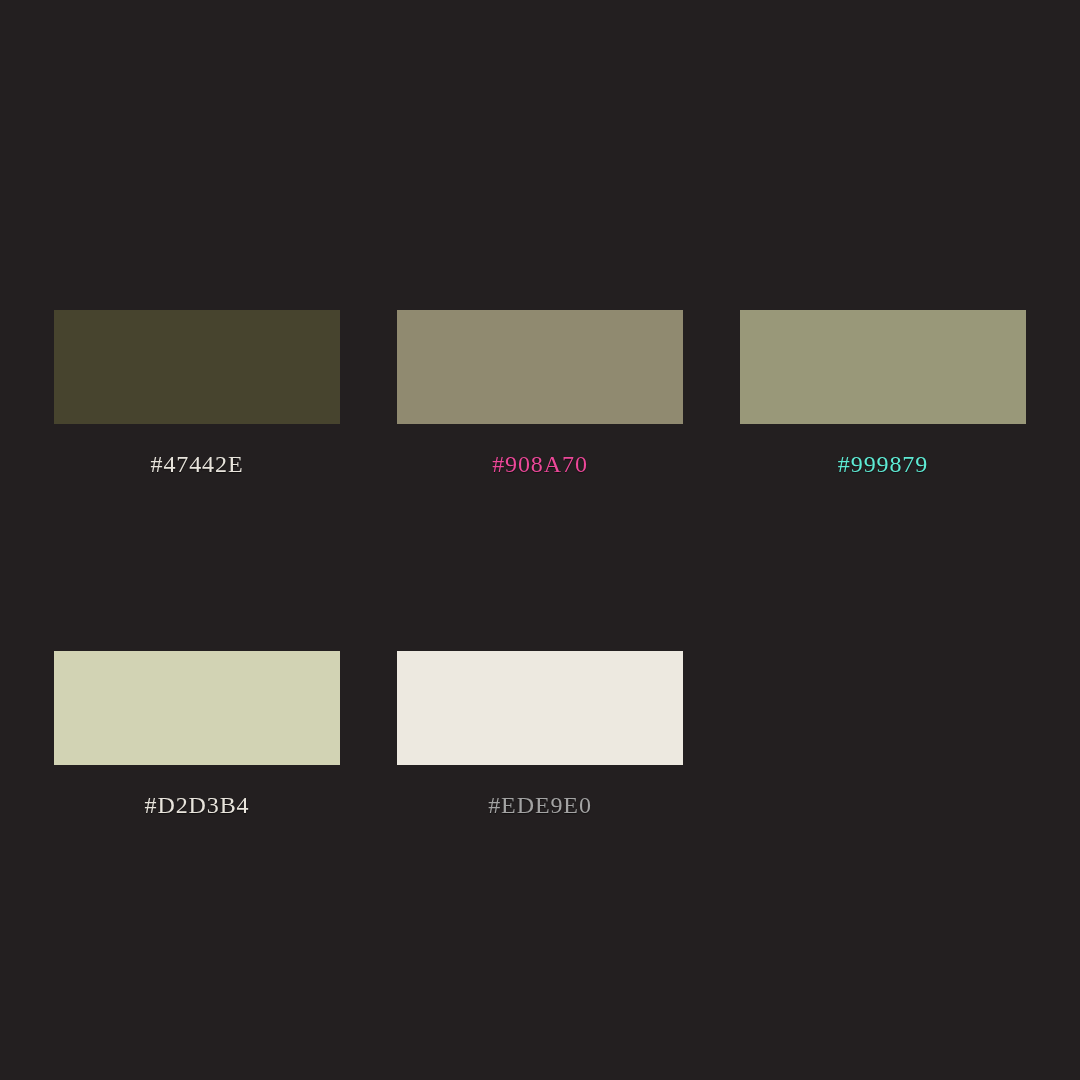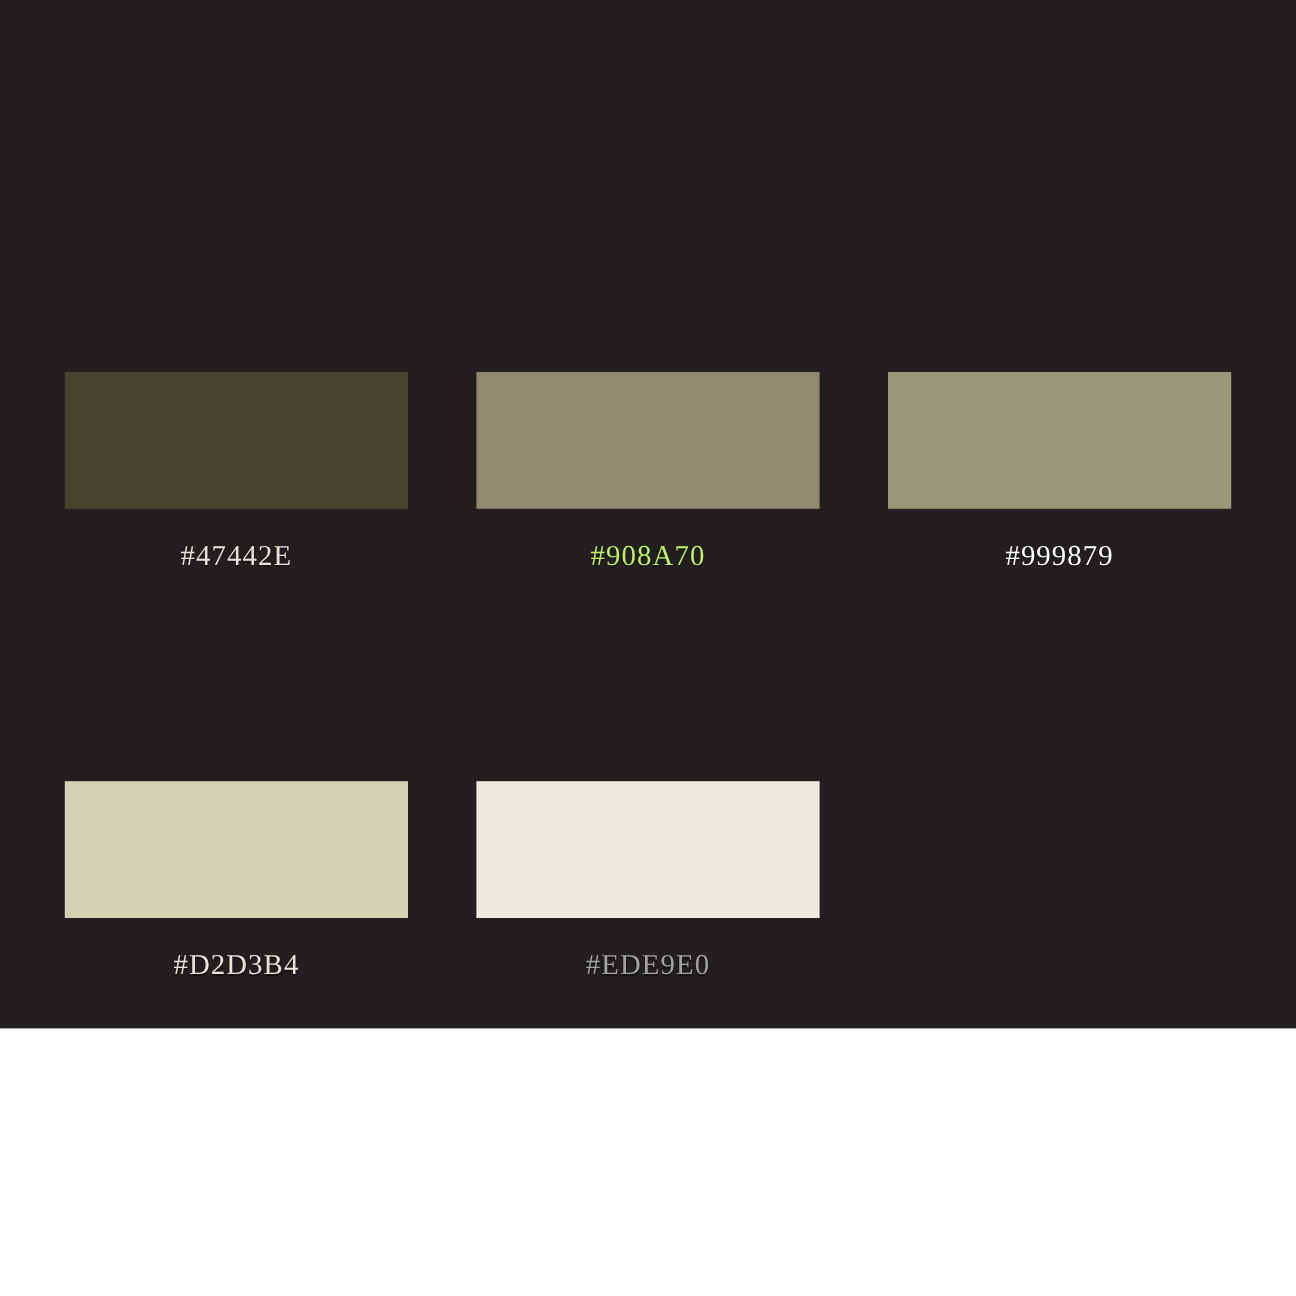--- a/index.html
+++ b/index.html
@@ -10,21 +10,21 @@
   body {
     width: 1080px;
     height: 1080px;
     overflow: hidden;
     font-family: "Liberation Serif", "DejaVu Serif", serif;
   }
 
   #palette-canvas {
     position: relative;
     width: 1080px;
-    height: 857px;
+    height: 1080px;
     background: #231F20;
     box-sizing: border-box;
   }
 
   .palette-grid {
     position: absolute;
     left: 54px;
     top: 310px;
     width: 972px;
     display: grid;
@@ -67,26 +67,26 @@
   <div class="palette-grid">
 
     <div class="swatch-cell">
       <div class="swatch-chip" style="background-color: rgb(71, 68, 46);"></div>
       <div class="swatch-label" style="color: rgb(232, 228, 220);">#47442E</div>
     </div>
 
 
     <div class="swatch-cell">
       <div class="swatch-chip" style="background-color: rgb(144, 138, 112);"></div>
-      <div class="swatch-label" style="color: #bef264;">#908A70</div>
+      <div class="swatch-label" style="color: #ec4899;">#908A70</div>
     </div>
 
     <div class="swatch-cell">
       <div class="swatch-chip" style="background-color: rgb(153, 152, 121);"></div>
-      <div class="swatch-label" style="color: #ffffff;">#999879</div>
+      <div class="swatch-label" style="color: #5eead4;">#999879</div>
     </div>
 
     <div class="swatch-cell">
       <div class="swatch-chip" style="background-color: rgb(210, 211, 180);"></div>
       <div class="swatch-label" style="color: rgb(232, 228, 220); font-family: Liberation Serif, serif;">#D2D3B4</div>
     </div>
 
     <div class="swatch-cell">
       <div class="swatch-chip" style="background-color: rgb(237, 233, 224);"></div>
       <div class="swatch-label" style="color: #a3a3a3;">#EDE9E0</div>

